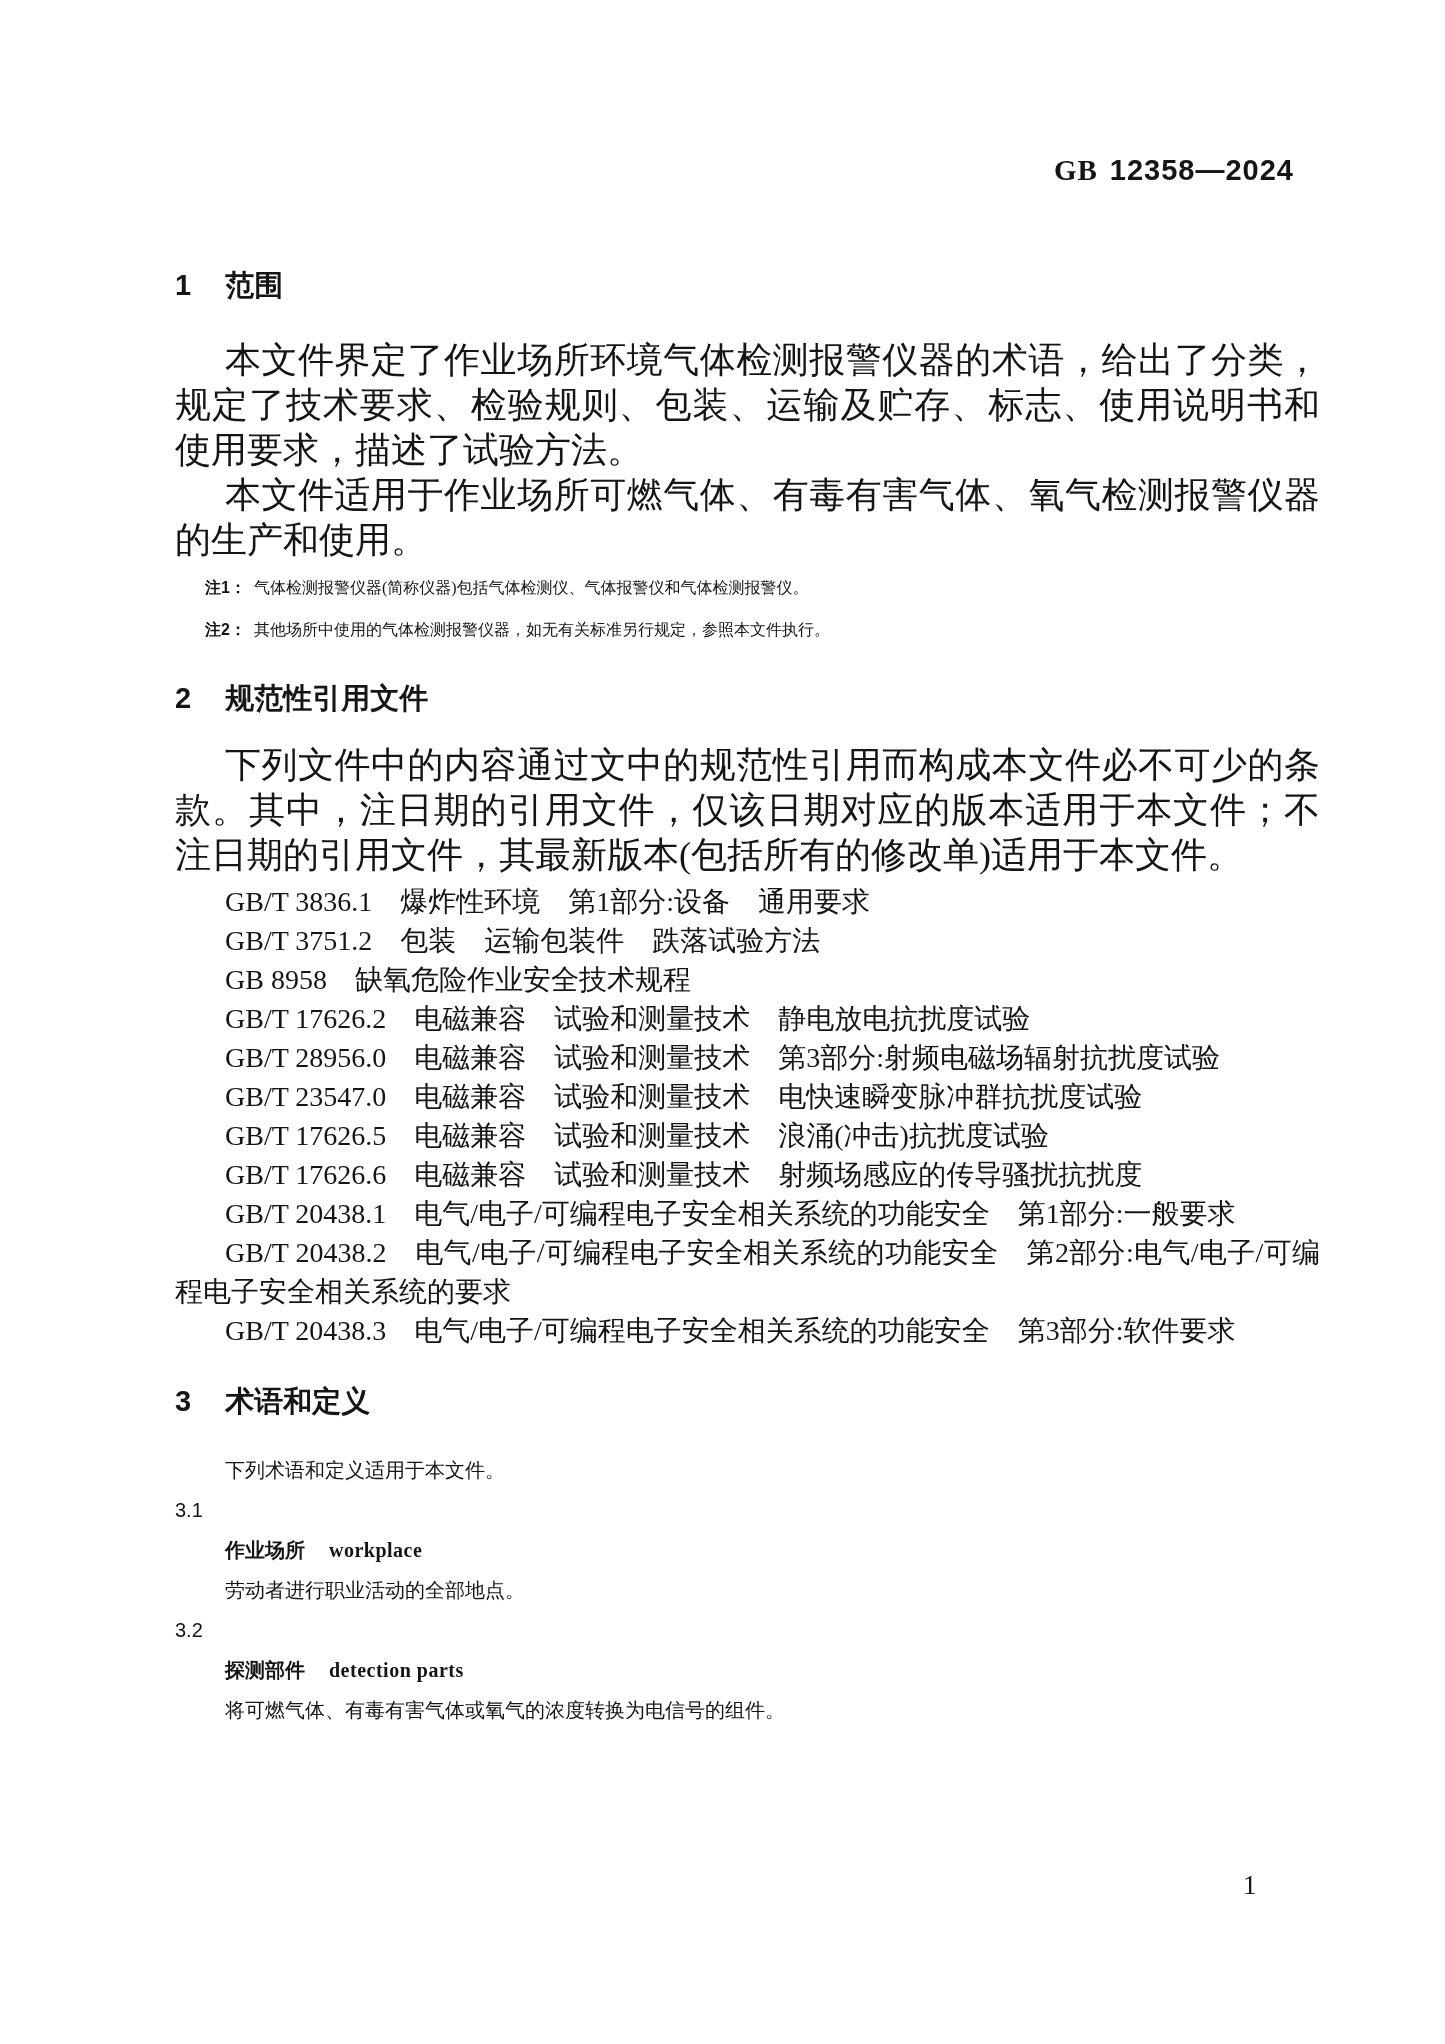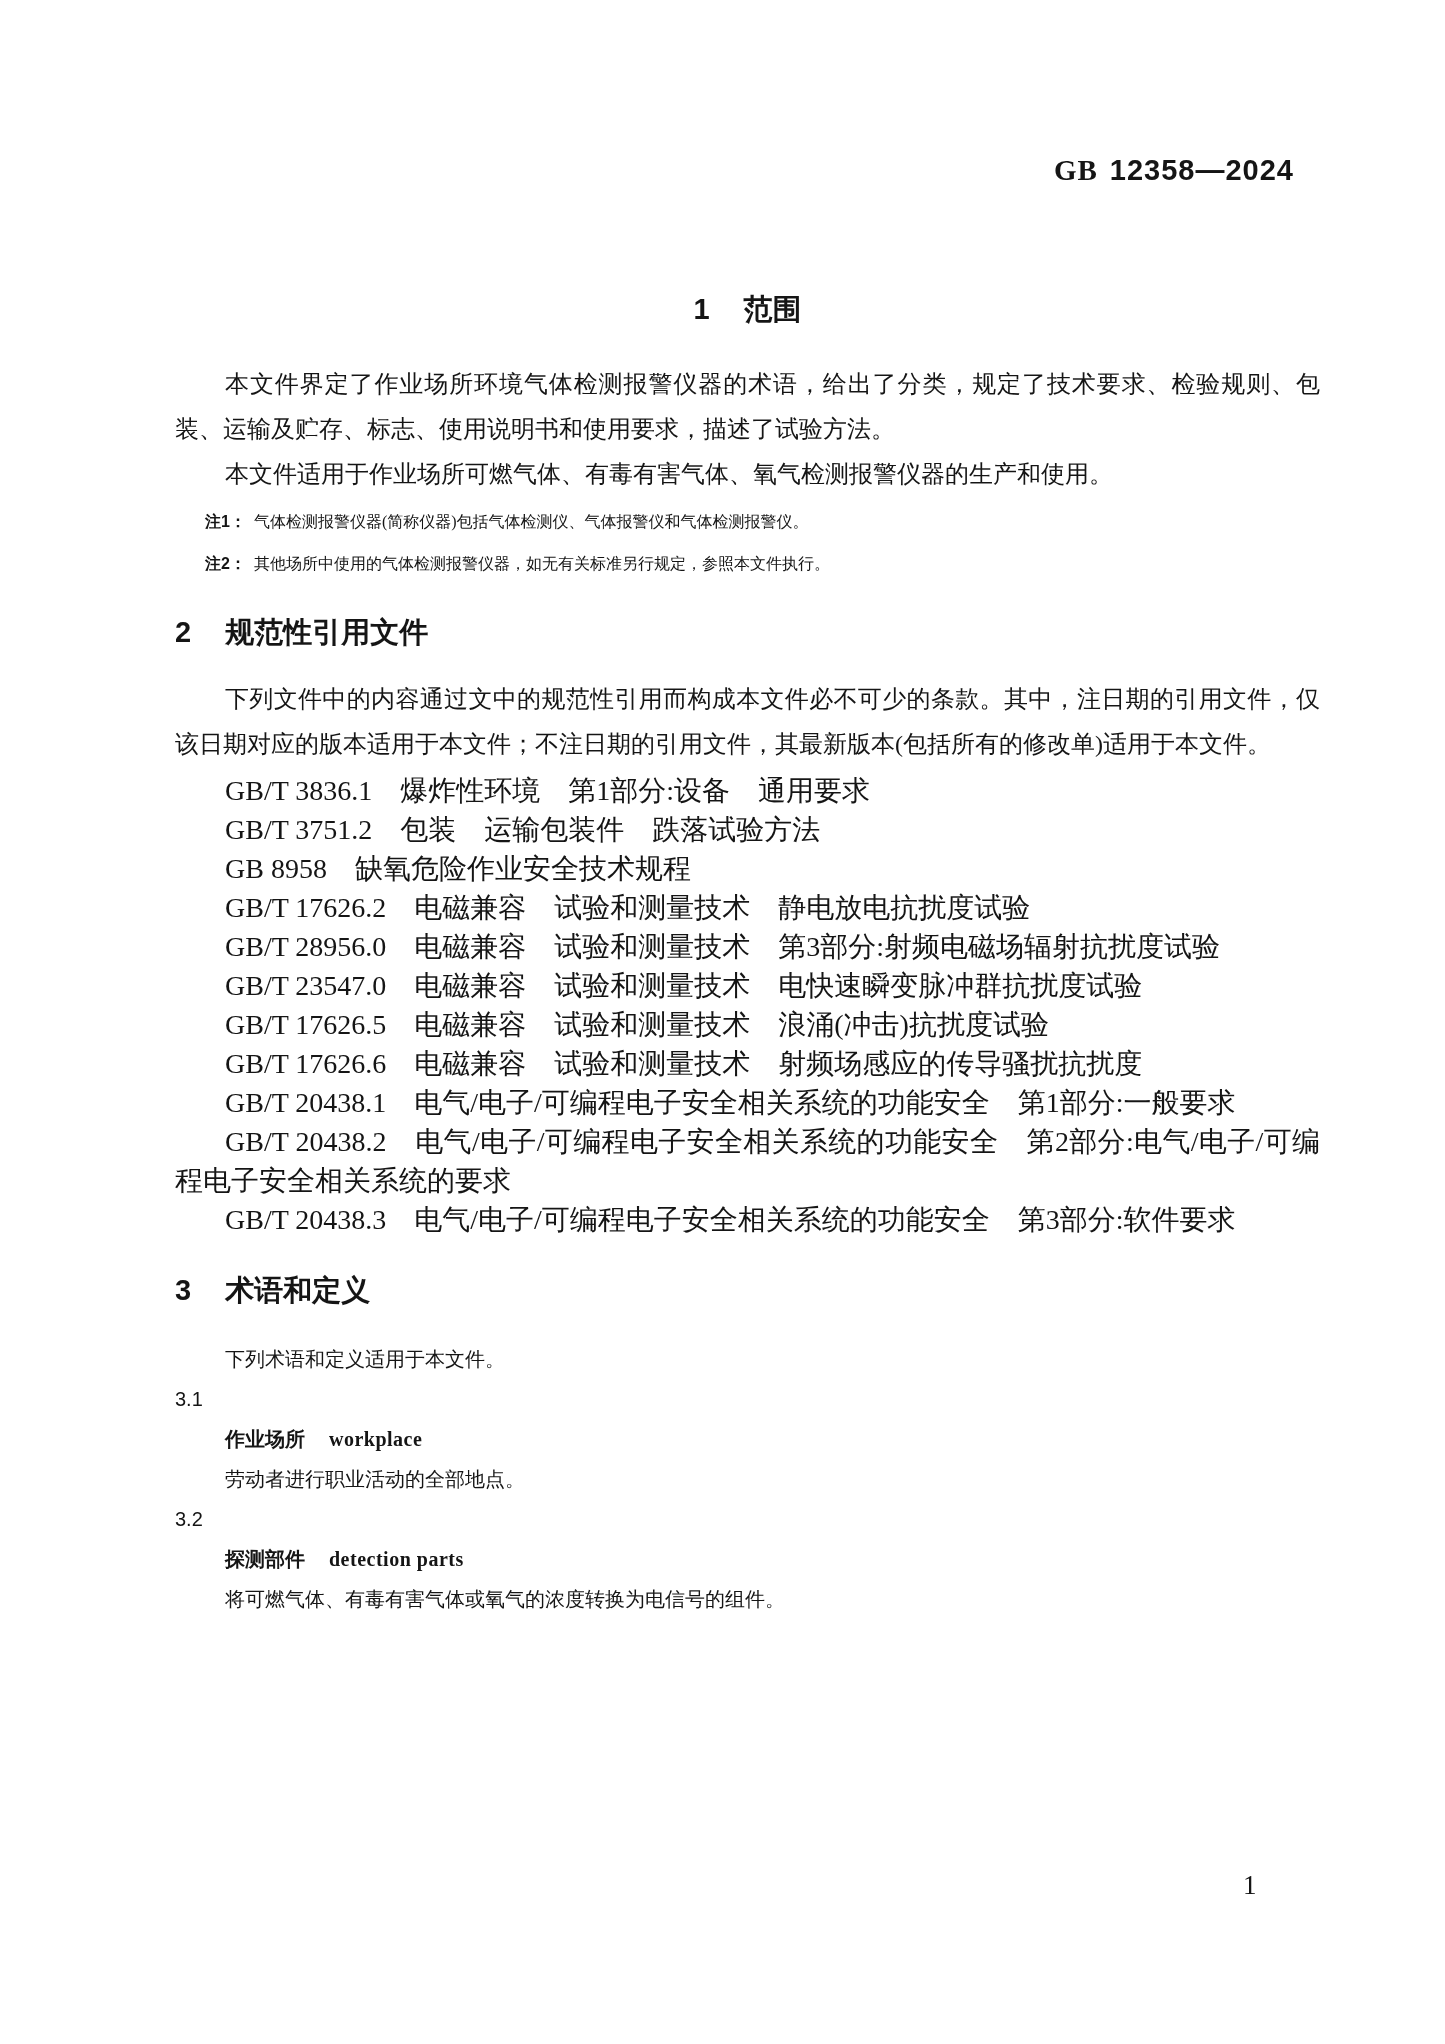--- a/index.html
+++ b/index.html
@@ -53,28 +53,28 @@
   }
 
   
   .sec-heading {
     font-family: "Liberation Sans", sans-serif;
     font-weight: bold;
     font-size: 29px;
     line-height: 34px;
   }
   .sec-heading .sec-num { margin-right: 34px; }
-  .mt-s1 { margin-top: 104px; text-align: center; }
+  .mt-s1 { margin-top: 80px; }
   .mt-s2 { margin-top: 30px; }
   .mt-s3 { margin-top: 34px; }
 
   
   .para {
     margin: 0;
-    font-size: 24px;
+    font-size: 36px;
     line-height: 45px;
     text-indent: 50px;
     text-align: justify;
   }
   .para-group { margin-top: 36px; }
   .para-group2 { margin-top: 28px; }
 
   
   .notes { margin-top: 4px; }
   .note {

